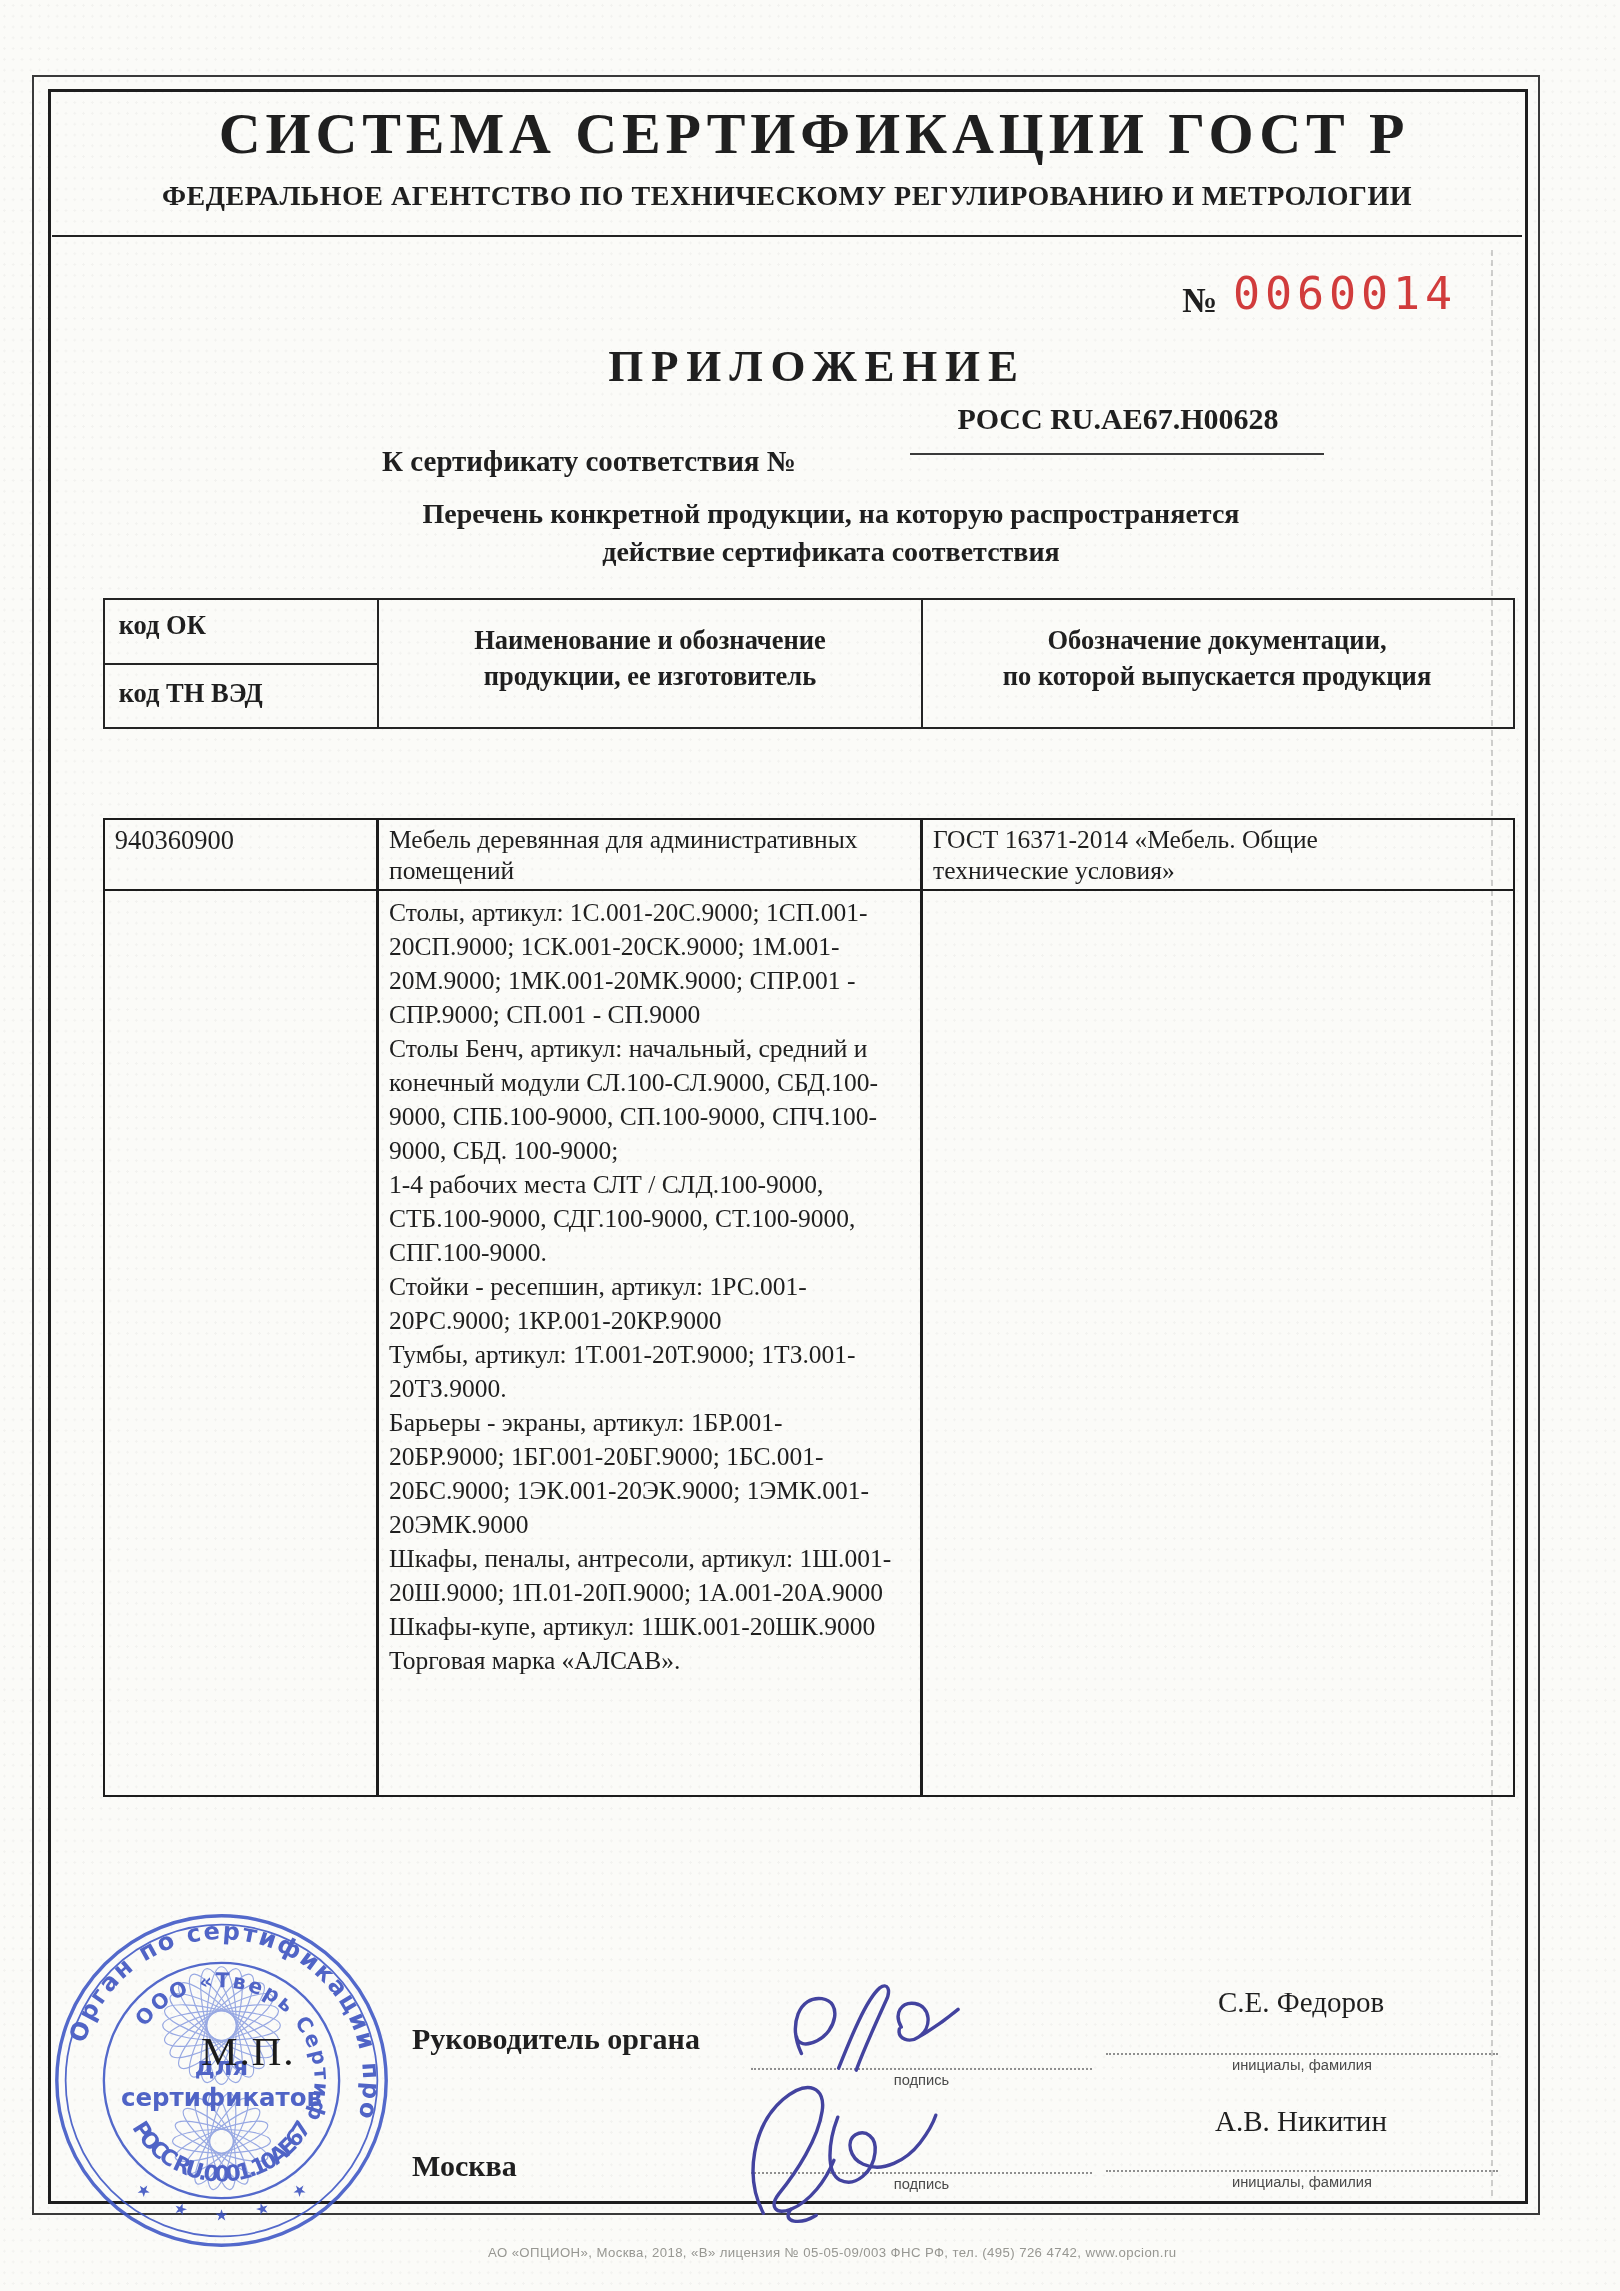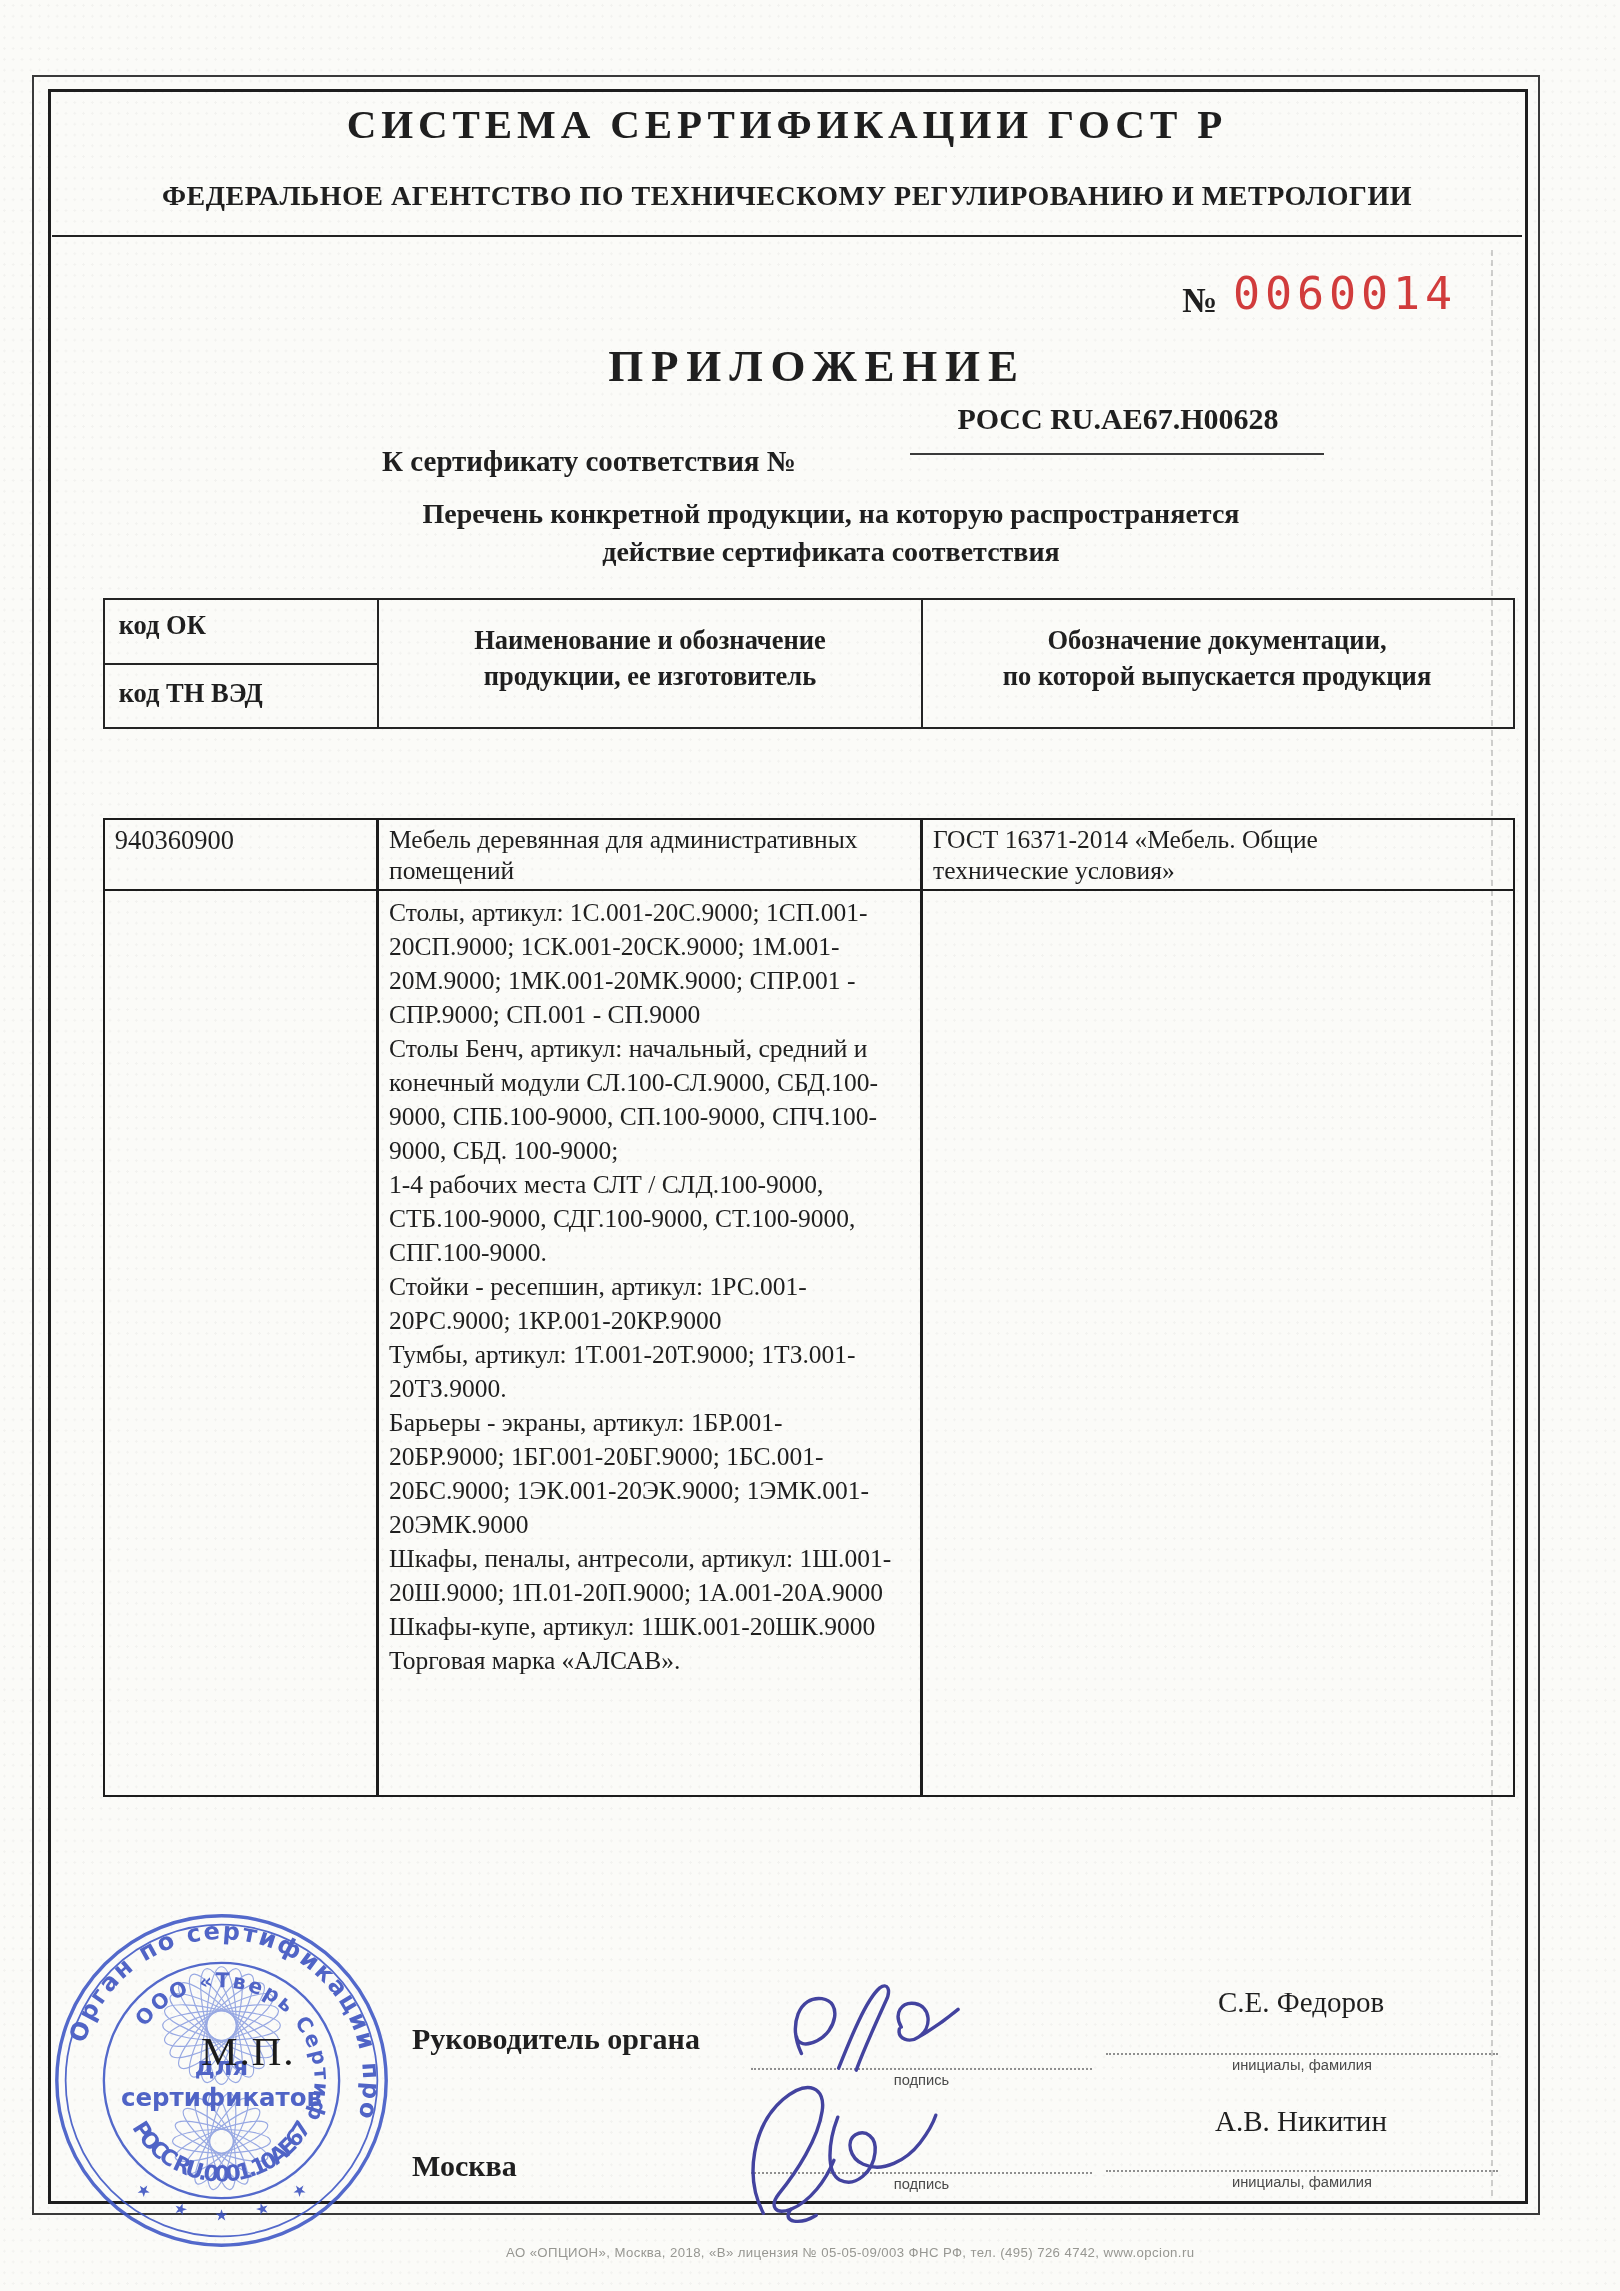--- a/index.html
+++ b/index.html
@@ -14,21 +14,21 @@
   .abs{position:absolute;}
   .ml{white-space:pre-line;}
 
   
   .border-outer{left:32px; top:75px; width:1504px; height:2136px; border:2px solid #3a3a3a;}
   .border-inner{left:48px; top:89px; width:1474px; height:2109px; border:3.9px solid #1e1e1e;}
   .header-divider{left:52px; top:235px; width:1470px; border-top:2.9px solid #222;}
   .perforation{left:1491px; top:250px; height:1946px; border-left:2px dashed rgba(70,70,70,0.25);}
 
   
-  .system-title{left:52px; top:100px; width:1470px; text-align:center; font-size:41px; font-weight:bold; letter-spacing:4.9px; white-space:nowrap;}
+  .system-title{left:52px; top:100px; width:1470px; text-align:center; font-size:58px; font-weight:bold; letter-spacing:4.9px; white-space:nowrap;padding-left:27px;}
   .agency-title{left:52px; top:180px; width:1470px; text-align:center; font-size:28px; font-weight:bold; letter-spacing:0.5px; white-space:nowrap;}
 
   .number-sign{left:1182px; top:281px; font-size:35px; font-weight:bold;}
   .number-value{left:1233px; top:267px; font-size:45px; font-family:"DejaVu Sans Mono", monospace; color:#d13c3c; letter-spacing:4.9px;}
 
   .appendix-title{left:52px; top:340px; width:1470px; text-align:center; font-size:45px; font-weight:bold; letter-spacing:7.8px;padding-left:30px;}
   .cert-label{left:382px; top:417px; font-size:29px; font-weight:bold;margin-top:28px;}
   .cert-number{left:912px; top:402px; width:412px; text-align:center; font-size:30px; font-weight:600;}
   .cert-underline{left:910px; top:453px; width:414px; border-top:2px solid #3a3a3a;}
   .products-subtitle{left:52px; top:495px; width:1470px; text-align:center; font-size:28px; font-weight:bold; line-height:38px;padding-left:44px;}
@@ -76,21 +76,21 @@
   
   .stamp{left:47px; top:1906px; opacity:0.88;}
   .stamp text{fill:#3950c0; font-family:"DejaVu Sans", sans-serif; font-weight:bold;}
   .st-ring{font-size:24.5px; letter-spacing:2px;}
   .st-org{font-size:21px;}
   .st-reg{font-size:22.5px;}
   .st-stars{font-size:16px;}
   .st-center{font-size:25px;}
   .mp-mark{left:201px; top:2027px; font-size:41px; letter-spacing:2px; color:#1b1b1b; z-index:5;}
 
-  .print-info{left:488px; top:2245px; font-family:"Liberation Sans", sans-serif; font-size:13.2px; color:#979792; letter-spacing:0.4px;margin-left:18px;}
+  .print-info{left:488px; top:2245px; font-family:"Liberation Sans", sans-serif; font-size:13.2px; color:#979792; letter-spacing:0.4px;}
 </style>
 </head>
 <body>
 
 <div class="page">
 
   <div class="abs border-outer"></div>
   <div class="abs border-inner"></div>
   <div class="abs perforation"></div>
 

